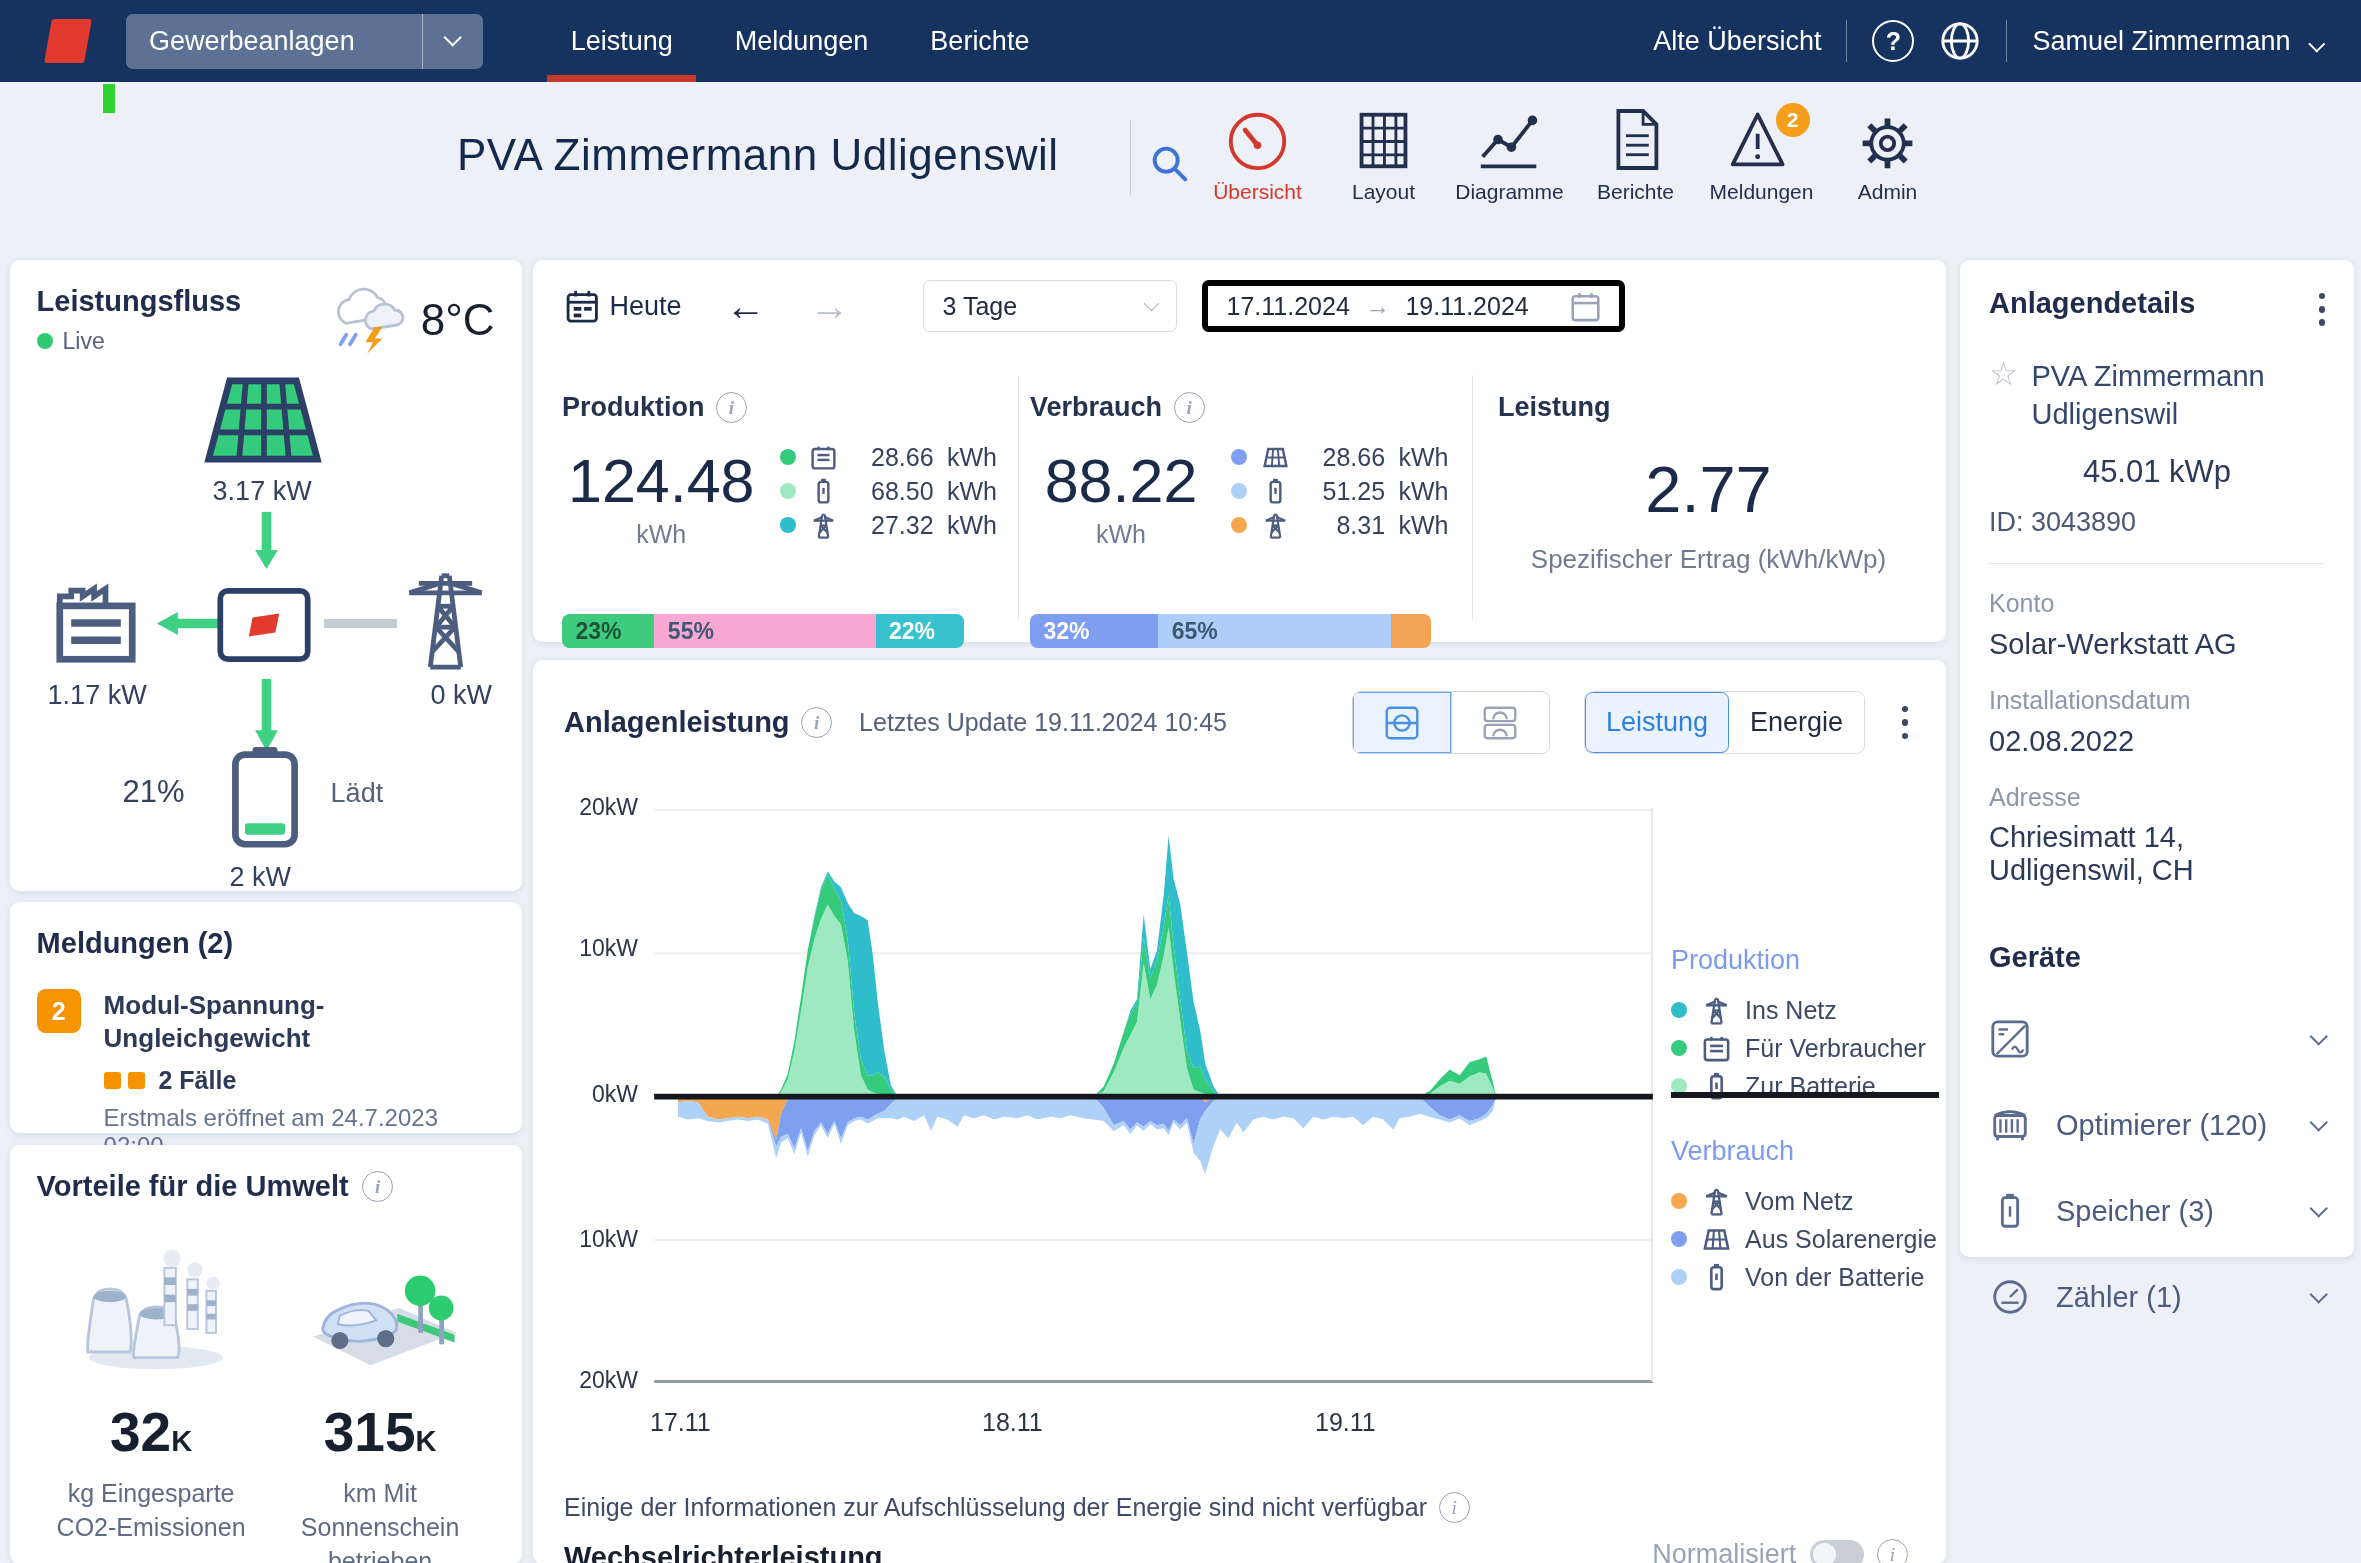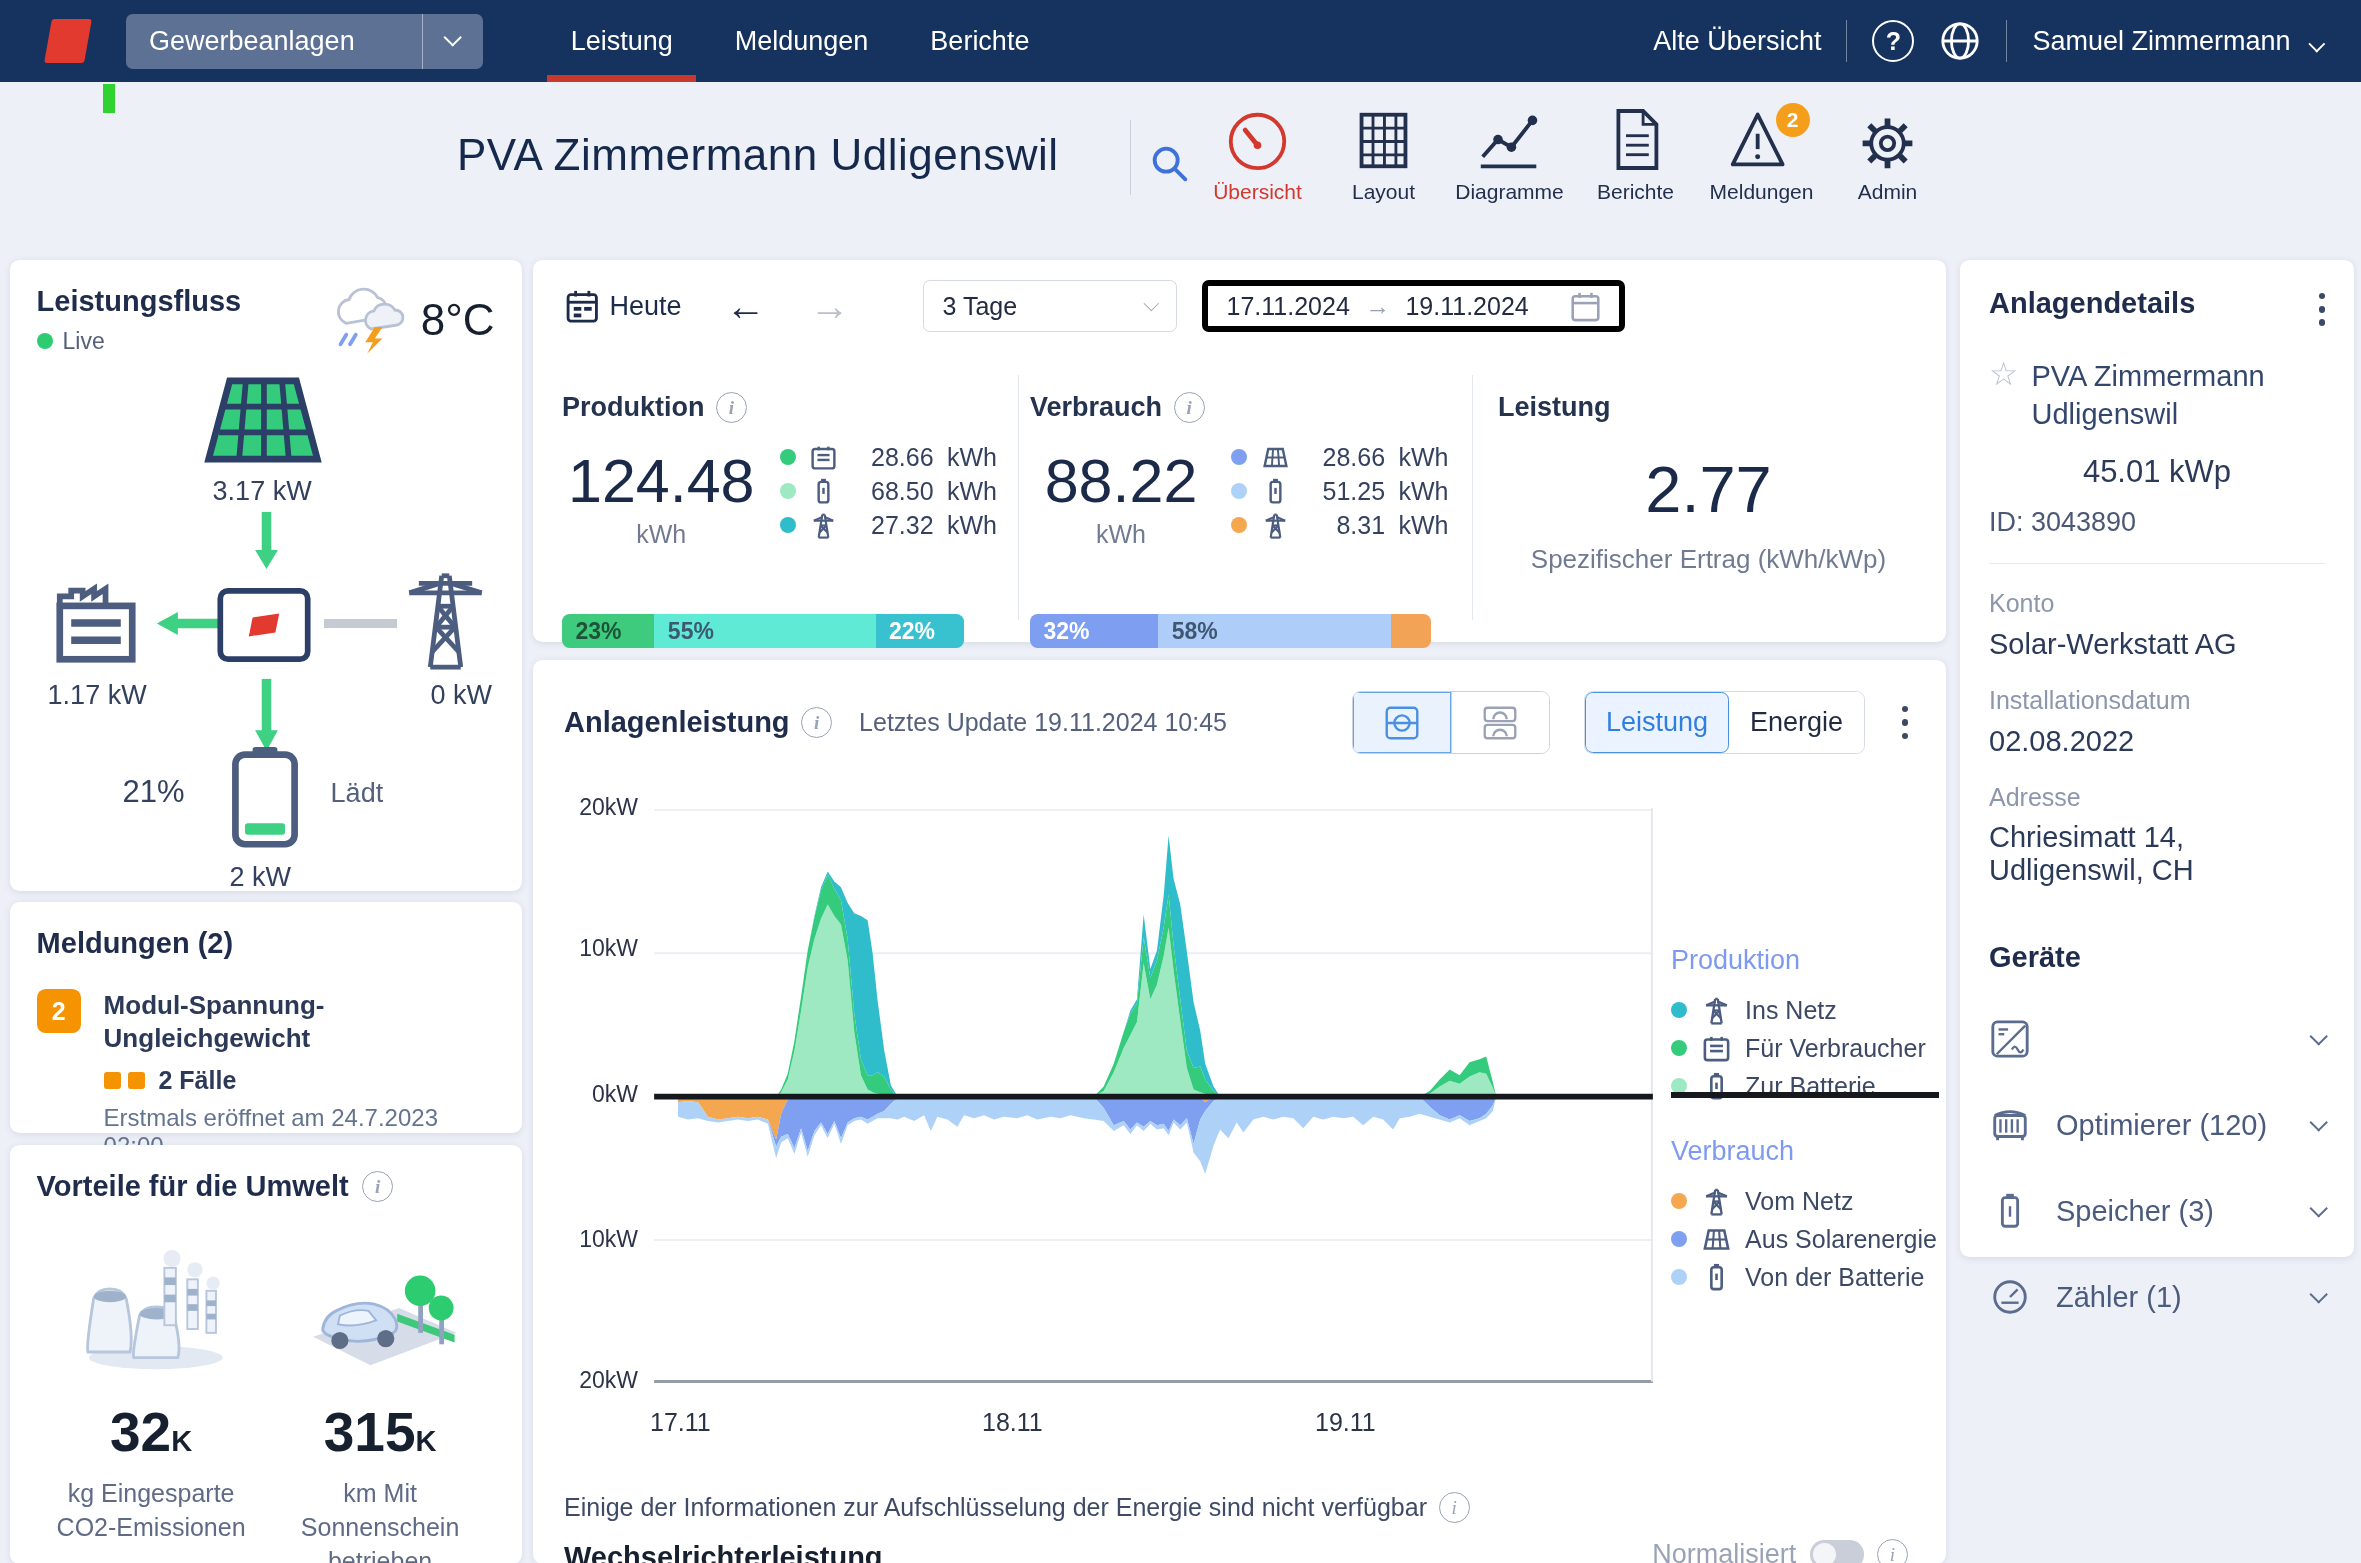--- a/index.html
+++ b/index.html
@@ -542,21 +542,21 @@
               </span>
             <span class="bk-val">27.32</span>
             <span>kWh</span>
           </div>
         </div>
       </div>
       <div class="hbar" style="left:0; top:222px; width:402px;">
           <div class="bar-seg" style="width: 23%; background: rgb(63, 203, 126);">
             <span style="color: rgb(29, 84, 56);">23%</span>
           </div>
-          <div class="bar-seg" style="width: 55%; background: #5eead4;">
+          <div class="bar-seg" style="width: 55%; background: #f9a8d4;">
             <span style="color: rgb(63, 88, 114);">55%</span>
           </div>
           <div class="bar-seg" style="width: 22%; background: rgb(56, 194, 207);">
             <span style="color: rgb(255, 255, 255);">22%</span>
           </div>
         </div>
     </div>
 
     <div style="position:absolute; left:497px; top:29px; width:421px;">
       <div class="stat-label">
@@ -615,21 +615,21 @@
             <span class="bk-val">8.31</span>
             <span>kWh</span>
           </div>
         </div>
       </div>
       <div class="hbar" style="left:0; top:222px; width:401px;">
           <div class="bar-seg" style="width: 32%; background: rgb(126, 159, 241);">
             <span style="color: rgb(255, 255, 255);">32%</span>
           </div>
           <div class="bar-seg" style="width: 58%; background: rgb(174, 205, 248);">
-            <span style="color: rgb(63, 88, 114);">58%</span>
+            <span style="color: rgb(63, 88, 114);">65%</span>
           </div>
           <div class="bar-seg" style="width: 10%; background: rgb(242, 163, 86);"></div>
         </div>
     </div>
 
     <div style="position:absolute; left:965px; top:29px; width:421px;">
       <div class="stat-label">
           <span>Leistung</span>
         </div>
       <div style="text-align:center; margin-top:29px;">

